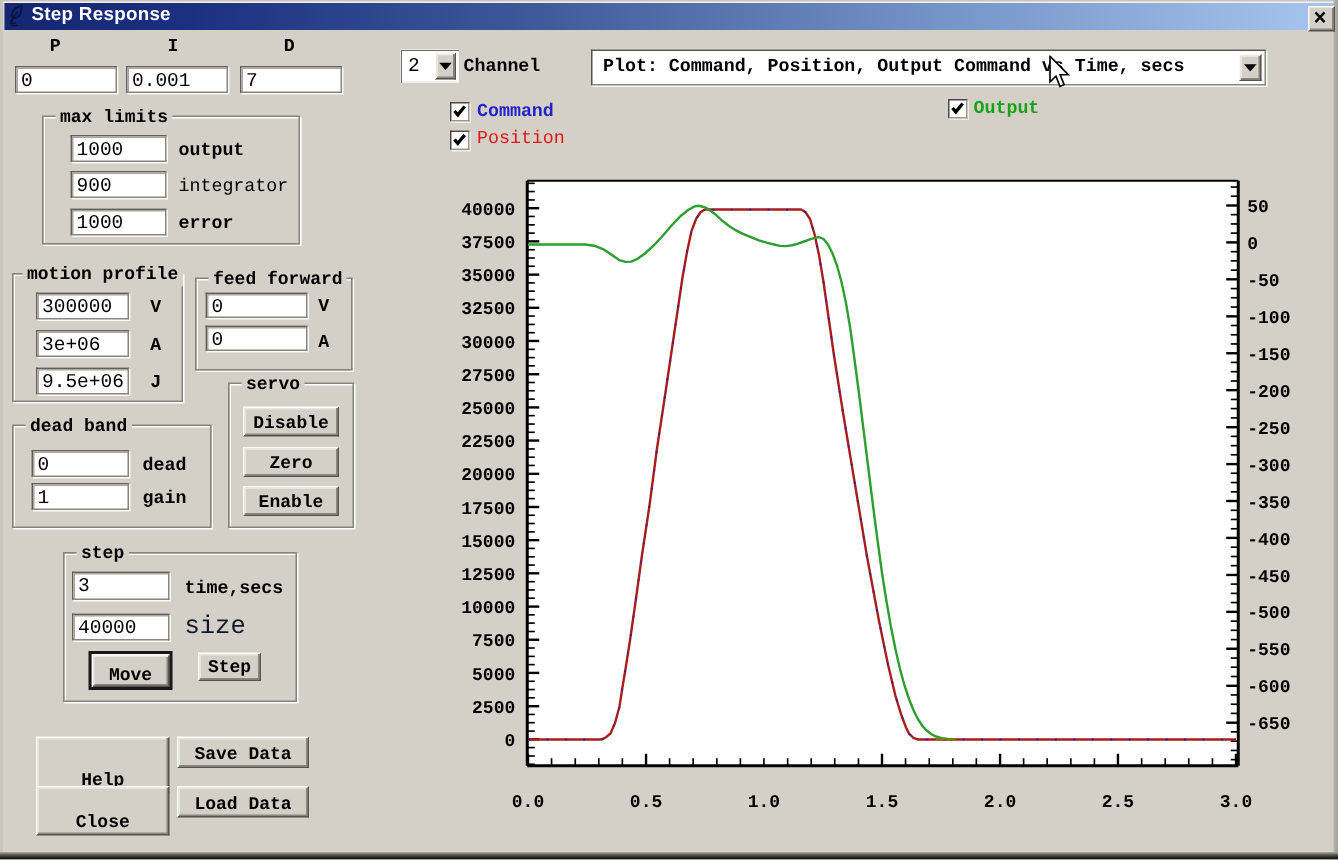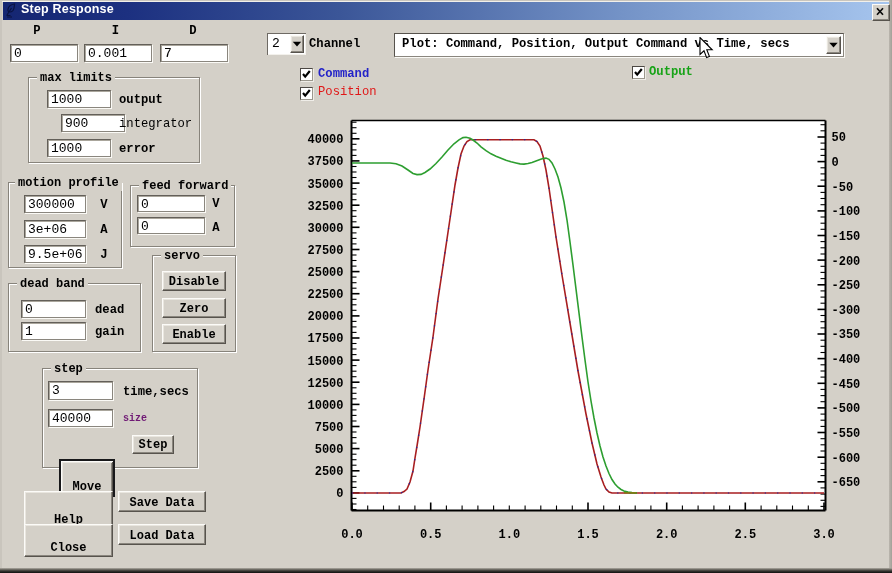--- a/index.html
+++ b/index.html
@@ -41,21 +41,21 @@
 <div class="abs" style="left:108.8px;top:23.0px;width:13px;text-align:center;font-weight:bold;font-size:12.2px;color:#000;line-height:16px;white-space:pre">I</div>
 <div class="abs" style="left:186.3px;top:23.0px;width:13px;text-align:center;font-weight:bold;font-size:12.2px;color:#000;line-height:16px;white-space:pre">D</div>
 <div class="ent" style="left:10px;top:44px;width:63px;height:15px">0</div>
 <div class="ent" style="left:84px;top:44px;width:63px;height:15px">0.001</div>
 <div class="ent" style="left:160px;top:44px;width:63px;height:15px">7</div>
 <div class="grp" style="left:28px;top:77px;width:170px;height:84px">
     <div class="gt" style="left:8px">max limits</div>
   </div>
 <div class="ent" style="left:47px;top:90px;width:59px;height:15px">1000</div>
 <div class="abs" style="left:119px;top:92.0px;font-weight:bold;font-size:12.2px;color:#000;line-height:16px;white-space:pre">output</div>
-<div class="ent" style="left:61px;top:114px;width:59px;height:15px">900</div>
+<div class="ent" style="left:47px;top:114px;width:59px;height:15px">900</div>
 <div class="abs" style="left:119px;top:116.0px;font-weight:normal;font-size:12.2px;color:#000;line-height:16px;white-space:pre">integrator</div>
 <div class="ent" style="left:47px;top:139px;width:59px;height:15px">1000</div>
 <div class="abs" style="left:119px;top:141.0px;font-weight:bold;font-size:12.2px;color:#000;line-height:16px;white-space:pre">error</div>
 <div class="grp" style="left:8px;top:182px;width:112px;height:84px">
     <div class="gt" style="left:6px">motion profile</div>
   </div>
 <div class="ent" style="left:24px;top:195px;width:57px;height:15px">300000</div>
 <div class="abs" style="left:97.3px;top:197.0px;width:13px;text-align:center;font-weight:bold;font-size:12.2px;color:#000;line-height:16px;white-space:pre">V</div>
 <div class="ent" style="left:24px;top:220px;width:57px;height:15px">3e+06</div>
 <div class="abs" style="left:97.3px;top:222.0px;width:13px;text-align:center;font-weight:bold;font-size:12.2px;color:#000;line-height:16px;white-space:pre">A</div>
@@ -80,22 +80,22 @@
 <div class="ent" style="left:21px;top:300px;width:60px;height:15px">0</div>
 <div class="abs" style="left:95px;top:302.0px;font-weight:bold;font-size:12.2px;color:#000;line-height:16px;white-space:pre">dead</div>
 <div class="ent" style="left:21px;top:322px;width:60px;height:15px">1</div>
 <div class="abs" style="left:95px;top:324.0px;font-weight:bold;font-size:12.2px;color:#000;line-height:16px;white-space:pre">gain</div>
 <div class="grp" style="left:42px;top:368px;width:154px;height:98px">
     <div class="gt" style="left:8px">step</div>
   </div>
 <div class="ent" style="left:48px;top:381px;width:60px;height:16px">3</div>
 <div class="abs" style="left:123px;top:384.0px;font-weight:bold;font-size:12.2px;color:#000;line-height:16px;white-space:pre">time,secs</div>
 <div class="ent" style="left:48px;top:409px;width:60px;height:15px">40000</div>
-<div class="abs" style="left:123px;top:411.0px;font-weight:bold;font-size:10px;color:#701a75;line-height:16px;white-space:pre">size</div>
-<div class="btnd" style="left:59px;top:459px;width:52px;height:15px;padding-top:19px;line-height:15px">Move</div>
+<div class="abs" style="left:123px;top:411.0px;font-weight:normal;font-size:17px;color:#0f172a;line-height:16px;white-space:pre">size</div>
+<div class="btnd" style="left:59px;top:434px;width:52px;height:15px;padding-top:7px;line-height:15px">Move</div>
 <div class="btn" style="left:132px;top:435px;width:40px;height:15px;padding-top:2px;line-height:15px">Step</div>
 <div class="btn" style="left:24px;top:491px;width:87px;height:15px;padding-top:21px;line-height:15px">Help</div>
 <div class="btn" style="left:118px;top:491px;width:86px;height:15px;padding-top:4px;line-height:15px">Save Data</div>
 <div class="btn" style="left:24px;top:524px;width:87px;height:15px;padding-top:16px;line-height:15px">Close</div>
 <div class="btn" style="left:118px;top:524px;width:86px;height:15px;padding-top:4px;line-height:15px">Load Data</div>
 <div class="abs" style="left:267px;top:33px;width:39px;height:22px;background:#fff;box-shadow:inset 1px 1px 0 #6e6a64, inset -1px -1px 0 #f3f1ec"></div>
 <div class="abs" style="left:269px;top:35px;width:21px;height:18px;background:#fff;font:13px 'Liberation Mono',monospace;padding:1px 0 0 3px">2</div>
 <div class="btn" style="left:290px;top:35px;width:12px;height:16px"><svg width="12" height="16">
       <path d="M1.7999999999999998 5.8h8.4l-4.2 4.8z" fill="#000"></path>
     </svg></div>

